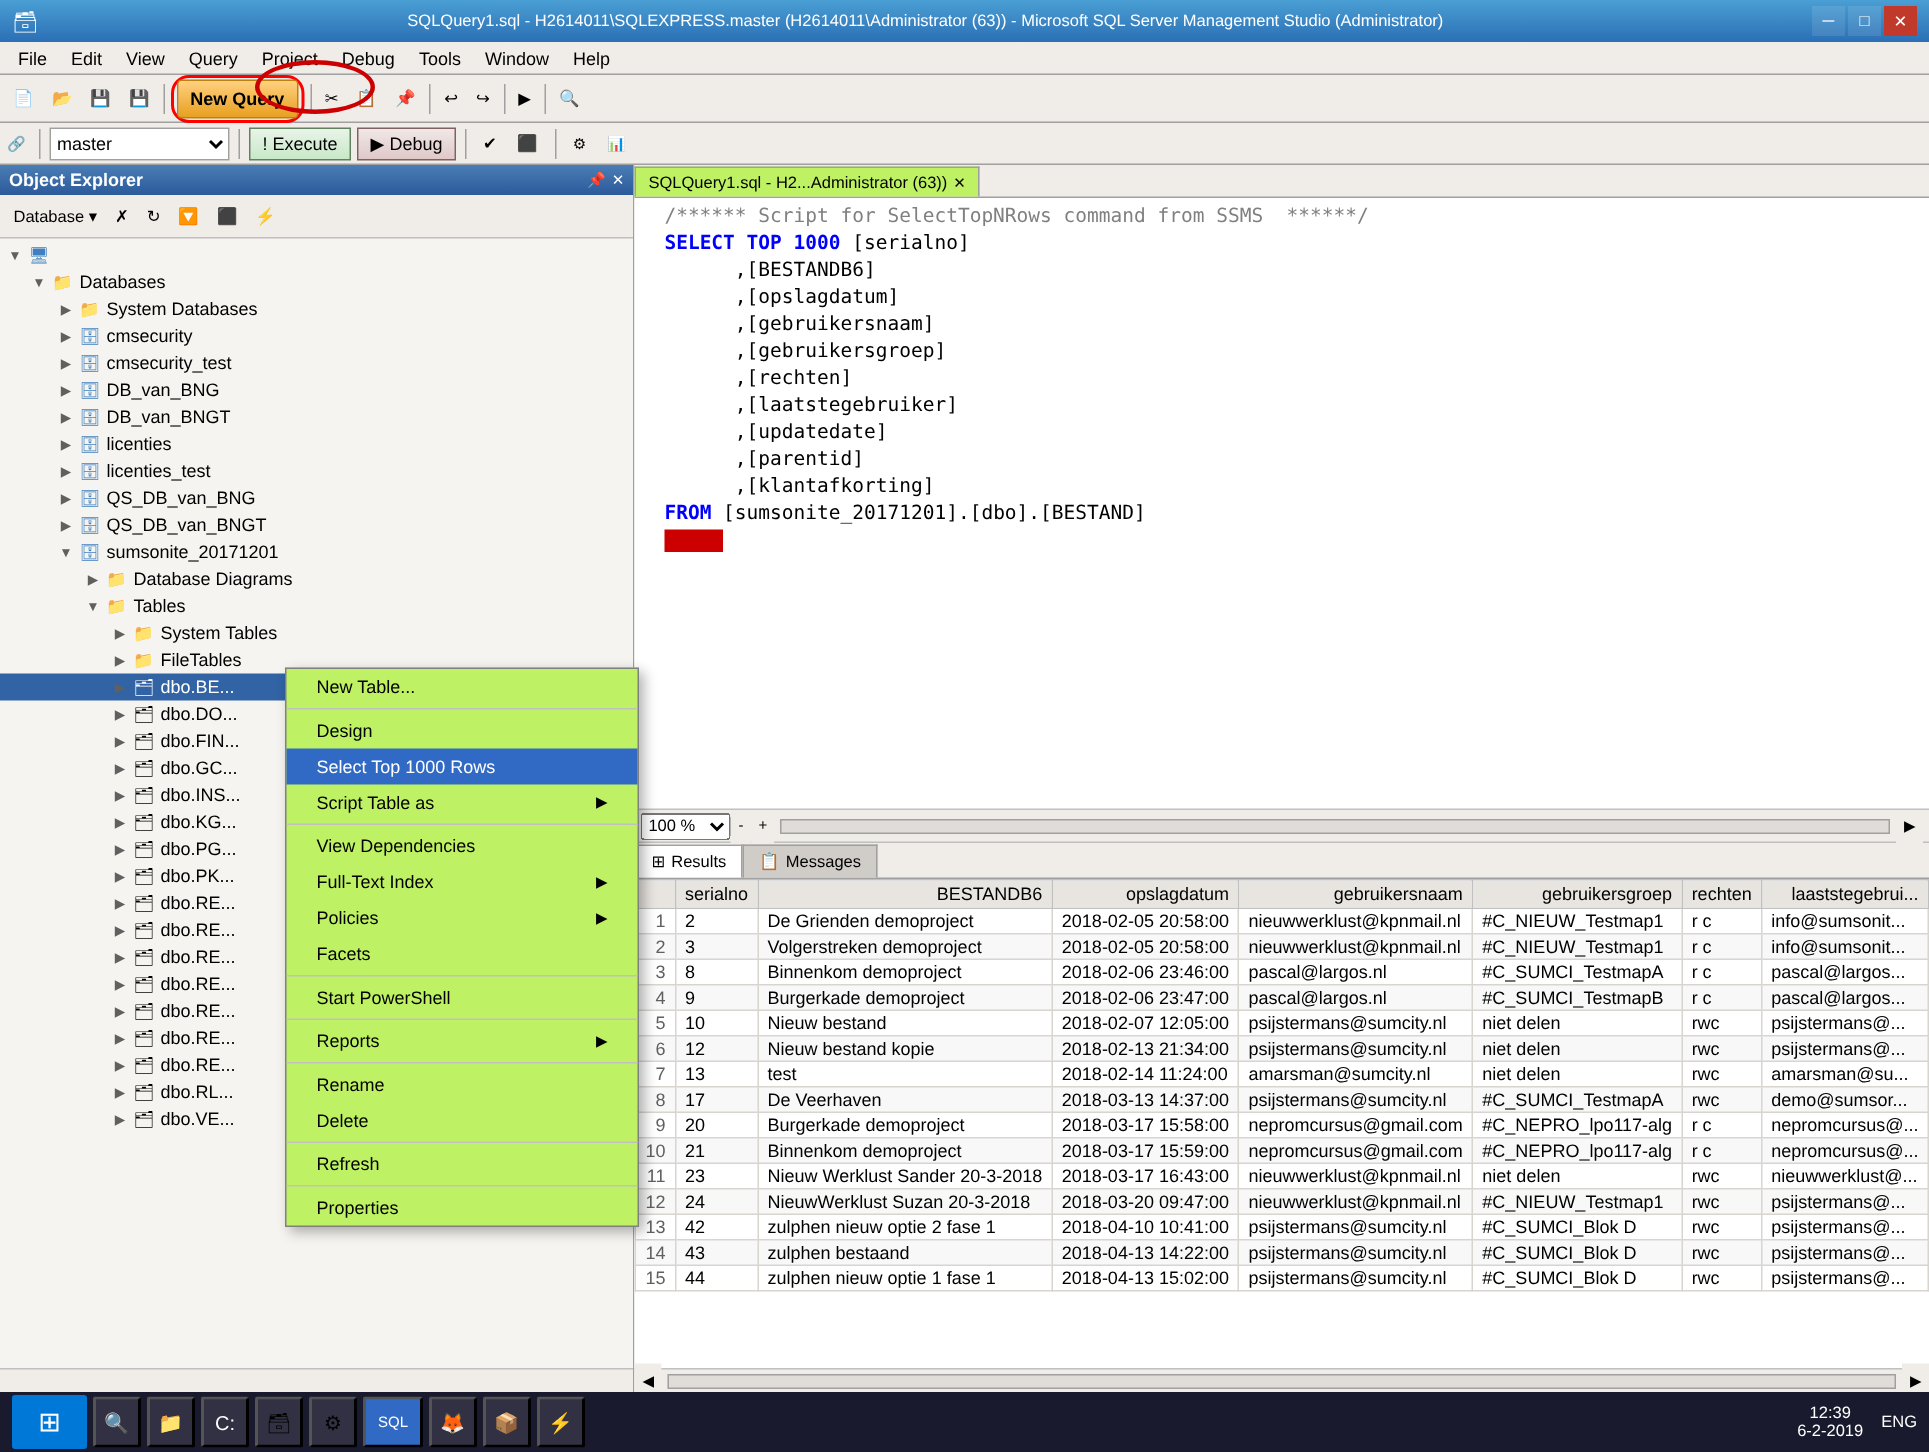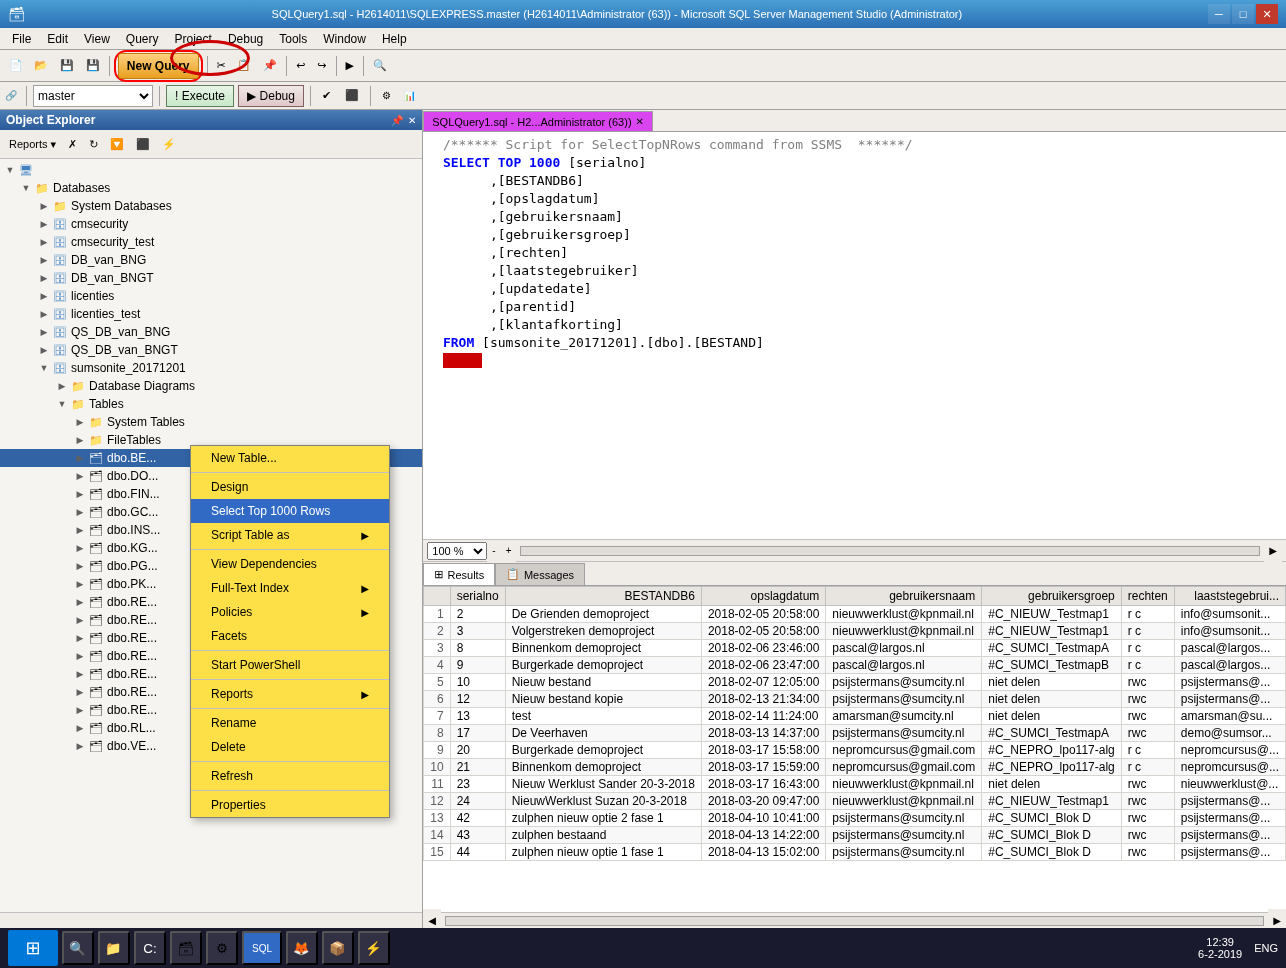--- a/index.html
+++ b/index.html
@@ -170,21 +170,21 @@
       border: 1px solid #a0a0a0;
       border-bottom: none;
       padding: 2px 8px;
       font-size: 11px;
       cursor: pointer;
       height: 20px;
       display: flex;
       align-items: center;
       gap: 4px;
     }
-    .query-tab.active { background: #d946ef; justify-content: center; }
+    .query-tab.active { background: #bef264; justify-content: center; }
     #query-editor {
       flex: 1;
       background: white;
       font-family: Consolas, monospace;
       font-size: 13px;
       padding: 4px;
       overflow-y: auto;
       border-bottom: 1px solid #c0c0c0;
       position: relative;
     }
@@ -284,22 +284,22 @@
     }
     .start-btn { width: 50px; height: 36px; background: #0078d7; display: flex; align-items: center; justify-content: center; cursor: pointer; border-radius: 2px; }
     .taskbar-btn { height: 34px; padding: 0 8px; background: rgba(255,255,255,0.1); display: flex; align-items: center; justify-content: center; cursor: pointer; border-radius: 2px; }
     .taskbar-time { margin-left: auto; color: white; font-size: 11px; text-align: center; }
 
     
     #context-menu {
       position: absolute;
       left: 190px;
       top: 445px;
-      width: 200px;
-      background: #fde047;
+      width: 236px;
+      background: #bef264;
       border: 1px solid #808080;
       box-shadow: 3px 3px 8px rgba(0,0,0,0.3);
       z-index: 100;
       font-size: 12px;
     }
     .ctx-item {
       padding: 5px 20px;
       cursor: pointer;
       display: flex;
       align-items: center;
@@ -418,21 +418,21 @@
 
   <div id="object-explorer">
     <div id="oe-titlebar">
       <span>Object Explorer</span>
       <div style="display:flex; gap:4px;">
         <button class="oe-pin-btn">📌</button>
         <button class="oe-pin-btn">✕</button>
       </div>
     </div>
     <div id="oe-toolbar">
-      <button class="tb-btn" style="font-size:11px;">Reports ▾</button>
+      <button class="tb-btn" style="font-size:11px;">Database ▾</button>
       <button class="tb-btn" style="font-size:11px;">✗</button>
       <button class="tb-btn" style="font-size:11px;">↻</button>
       <button class="tb-btn" style="font-size:11px;">🔽</button>
       <button class="tb-btn" style="font-size:11px;">⬛</button>
       <button class="tb-btn" style="font-size:11px;">⚡</button>
     </div>
     <div id="oe-tree">
 
       <div class="tree-item" style="padding-left: 2px;">
         <span class="tree-expand">▼</span>

